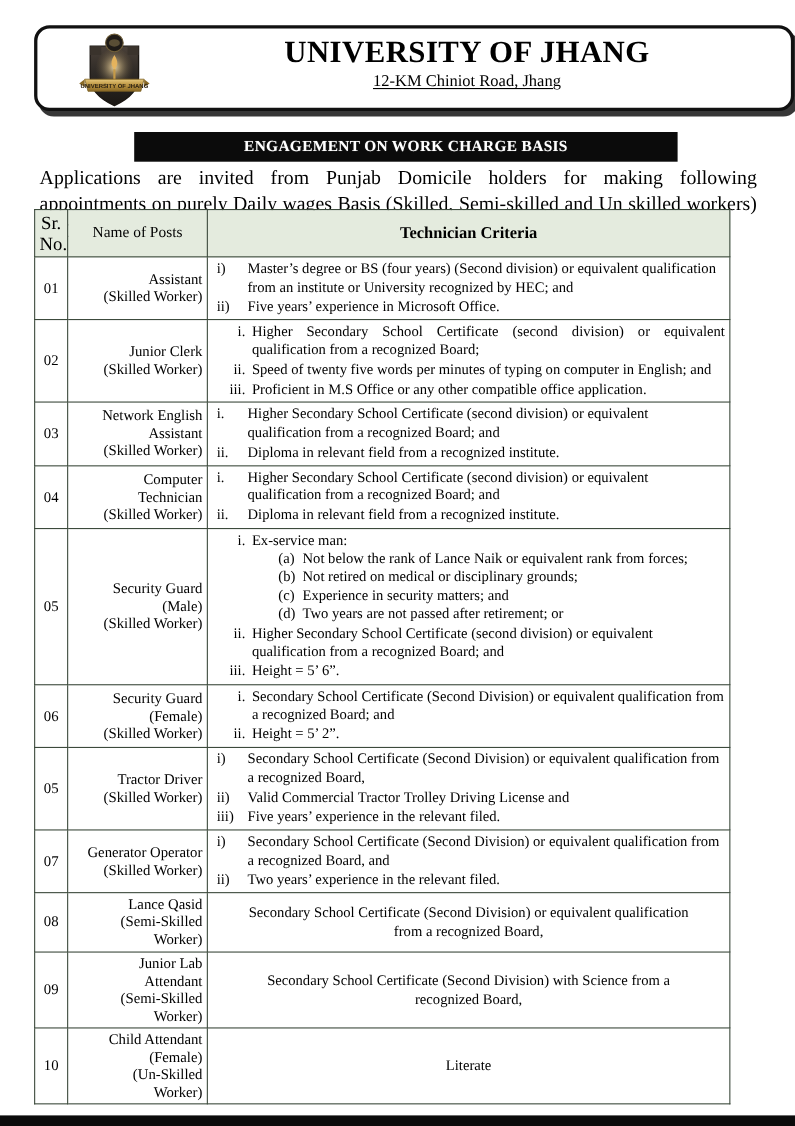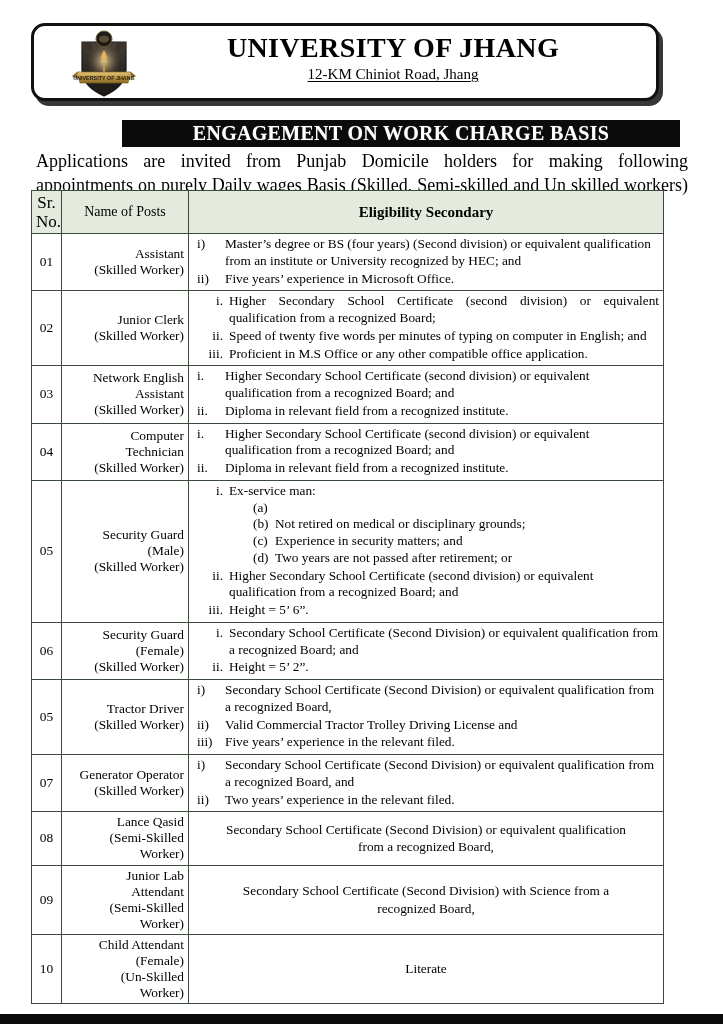--- a/index.html
+++ b/index.html
@@ -15,21 +15,21 @@
     font-family: "Liberation Serif", "DejaVu Serif", serif;
     color: #000000;
     overflow: hidden;
   }
 
   
   .header-box {
     position: absolute;
     left: 31px;
     top: 23px;
-    width: 628px;
+    width: 691px;
     height: 78px;
     border: 3px solid #111111;
     border-radius: 14px;
     background: #ffffff;
     box-shadow: 4px 5px 0 0 rgba(20,20,20,0.85);
     box-sizing: border-box;
   }
   .crest {
     position: absolute;
     left: 34px;
@@ -60,25 +60,25 @@
     text-underline-offset: 2px;
     margin-top: 3px;
     white-space: nowrap;
   }
 
   
   .banner {
     position: absolute;
     left: 122px;
     top: 120px;
-    width: 558px;
+    width: 494px;
     height: 27px;
     background: #0b0b0b;
     color: #ffffff;
-    font-size: 20px;
+    font-size: 14px;
     font-weight: bold;
     letter-spacing: 0.3px;
     display: flex;
     align-items: center;
     justify-content: center;
     box-sizing: border-box;
     text-shadow: 0 0 1px rgba(255,255,255,0.4);
   }
 
   
@@ -251,21 +251,21 @@
         <col class="c-post">
         <col class="c-elig">
     </colgroup>
     <thead>
       <tr>
         <th class="h-sr">
           <span>Sr.</span><br>
           <span>No.</span>
         </th>
         <th class="h-post">Name of Posts</th>
-        <th class="h-elig">Eligibility Secondary</th>
+        <th class="h-elig">Technician Criteria</th>
       </tr>
     </thead>
     <tbody id="tbody">
         <tr>
           <td class="sr">01</td>
           <td class="post">
             <span class="pl">Assistant</span>
             <span class="pl">(Skilled Worker)</span>
           </td>
           <td class="elig">
@@ -351,20 +351,21 @@
             <span class="pl">(Male)</span>
             <span class="pl">(Skilled Worker)</span>
           </td>
           <td class="elig">
             <div class="eli-list">
               <div class="eli-row">
                 <div class="eli-mark mk-r">i.</div>
                 <div class="eli-text"><span>Ex-service man:</span><div class="sublist">
                     <div class="sub-row">
                       <div class="sub-mark">(a)</div>
+                      <div class="sub-text">Not below the rank of Lance Naik or equivalent rank from forces;</div>
                     </div>
                     <div class="sub-row">
                       <div class="sub-mark">(b)</div>
                       <div class="sub-text">Not retired on medical or disciplinary grounds;</div>
                     </div>
                     <div class="sub-row">
                       <div class="sub-mark">(c)</div>
                       <div class="sub-text">Experience in security matters; and</div>
                     </div>
                     <div class="sub-row">

